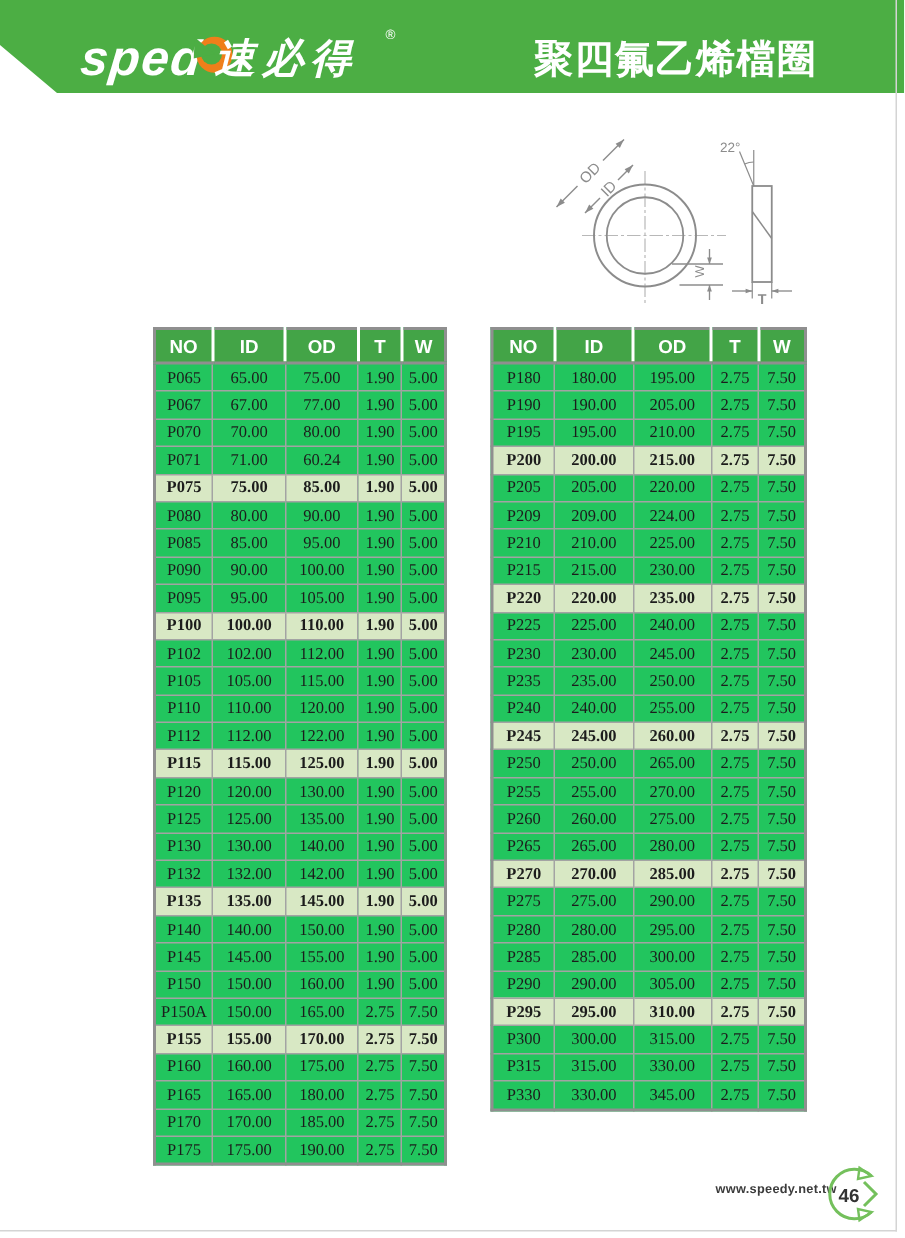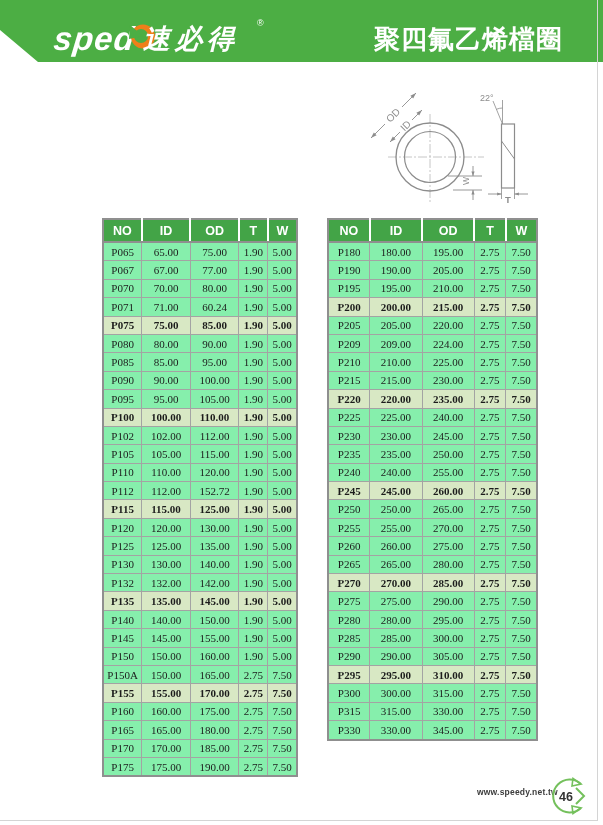--- a/index.html
+++ b/index.html
@@ -10,29 +10,29 @@
 
   
   .banner{position:absolute;left:0;top:0;width:603px;height:62px;background:#4cae44;
           clip-path:polygon(0 0,603px 0,603px 62px,38px 62px,0 30px);}
   .logo-sped{position:absolute;left:54px;top:20px;color:#fff;font-size:33px;font-weight:bold;
              font-style:italic;letter-spacing:1px;transform:skewX(-6deg);}
   .logo-crescent{position:absolute;left:129px;top:23px;}
   .logo-cn{position:absolute;left:143px;top:21px;color:#fff;font-size:27px;font-weight:bold;
            font-style:italic;letter-spacing:5px;}
   .logo-reg{position:absolute;left:257px;top:18px;color:#fff;font-size:9px;}
-  .banner-title{position:absolute;left:374px;top:22px;color:#fff;font-size:26px;
+  .banner-title{position:absolute;left:356px;top:22px;color:#fff;font-size:26px;
                 font-weight:bold;letter-spacing:1px;}
 
   
   .drawing{position:absolute;left:352px;top:80px;}
   .drawing text{font-family:"Liberation Sans",sans-serif;fill:#8c8c8c;}
 
   
-  table.size{border-collapse:collapse;position:absolute;table-layout:fixed;background:#86efac;
+  table.size{border-collapse:collapse;position:absolute;table-layout:fixed;background:#22c55e;
              border:2px solid #8f8f8f;}
   #table-left{left:102px;top:218px;width:196px;}
   #table-right{left:327px;top:218px;width:211px;}
   table.size th{background:#43a447;color:#fff;font-size:12.5px;font-weight:bold;
                 height:21px;padding:0;text-align:center;border-bottom:2px solid #8f8f8f;}
   table.size th + th{border-left:2px solid #ffffff;}
   table.size td{font-family:"Liberation Serif",serif;font-size:11px;color:#1c1c1c;
                 height:17.4px;padding:0;text-align:center;border:1px solid #a3a3a3;}
   table.size tr.hl td{background:#d8e8c4;font-weight:bold;}
   col.c-no{width:20%;} col.c-id{width:25%;} col.c-od{width:25%;} col.c-t{width:15%;} col.c-w{width:15%;}
@@ -209,21 +209,21 @@
         <tr>
           <td>P110</td>
           <td>110.00</td>
           <td>120.00</td>
           <td>1.90</td>
           <td>5.00</td>
         </tr>
         <tr>
           <td>P112</td>
           <td>112.00</td>
-          <td>152.72</td>
+          <td>122.00</td>
           <td>1.90</td>
           <td>5.00</td>
         </tr>
         <tr class="hl">
           <td>P115</td>
           <td>115.00</td>
           <td>125.00</td>
           <td>1.90</td>
           <td>5.00</td>
         </tr>

